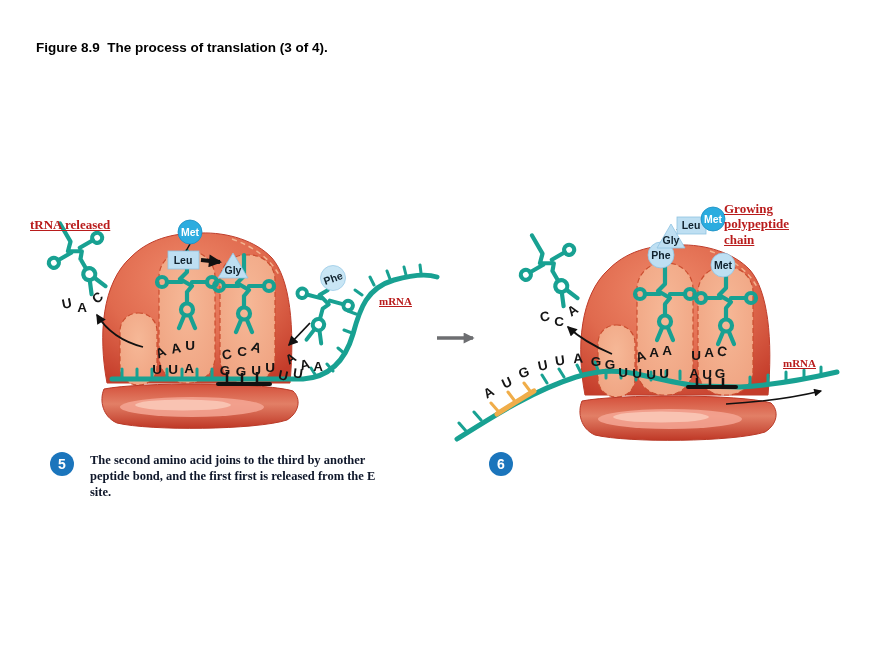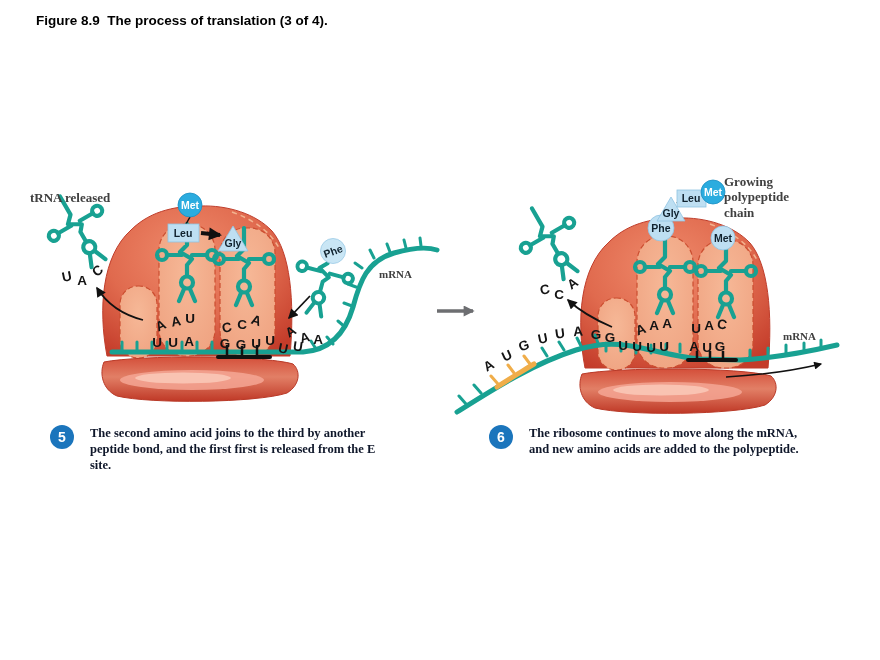--- a/index.html
+++ b/index.html
@@ -1,20 +1,20 @@
 <!DOCTYPE html>
 <html><head>
 <meta charset="utf-8">
 <style>
   html,body{margin:0;padding:0;background:#fff;}
   .stage{position:relative;width:880px;height:547px;background:#ffffff;overflow:hidden;
-         font-family:"Liberation Serif",serif;}
+         font-family:"Liberation Serif",serif;margin-top:27px;}
   .title{position:absolute;left:36px;top:13px;font-family:"Liberation Sans",sans-serif;
          font-weight:bold;font-size:13.5px;color:#000;white-space:pre;}
-  .lbl{position:absolute;font-weight:bold;font-size:13px;color:#404040;}
+  .lbl{position:absolute;font-weight:bold;font-size:13px;color:#b91c1c;text-decoration:underline;}
   .lbl-mrna{font-size:11px;}
   .grow{line-height:1.18;width:96px;}
   .step{position:absolute;display:flex;align-items:flex-start;}
   .badge{width:24px;height:24px;border-radius:50%;background:#1b75bc;color:#fff;
          font-family:"Liberation Sans",sans-serif;font-weight:bold;font-size:14px;
          display:flex;align-items:center;justify-content:center;flex:0 0 24px;}
   .steptext{margin-left:16px;font-weight:bold;font-size:12.5px;line-height:1.28;color:#0f172a;}
   svg{position:absolute;left:0;top:0;}
   .nt{font-family:"Liberation Sans",sans-serif;font-weight:bold;font-size:13.5px;fill:#141414;}
   .aa{font-family:"Liberation Sans",sans-serif;font-weight:bold;font-size:10.5px;fill:#10222e;}
@@ -225,19 +225,15 @@
     <div class="badge">5</div>
     <div class="steptext">
       <div>The second amino acid joins to the third by another</div>
       <div>peptide bond, and the first first is released from the E</div>
       <div>site.</div>
     </div>
   </div>
 
   <div class="step" style="left:489px;top:425px;width:340px;">
     <div class="badge">6</div>
-    <div class="steptext">
-      <div>The ribosome continues to move along the mRNA,</div>
-      <div>and new amino acids are added to the polypeptide.</div>
-    </div>
   </div>
 
 </div>
 
 </body></html>

